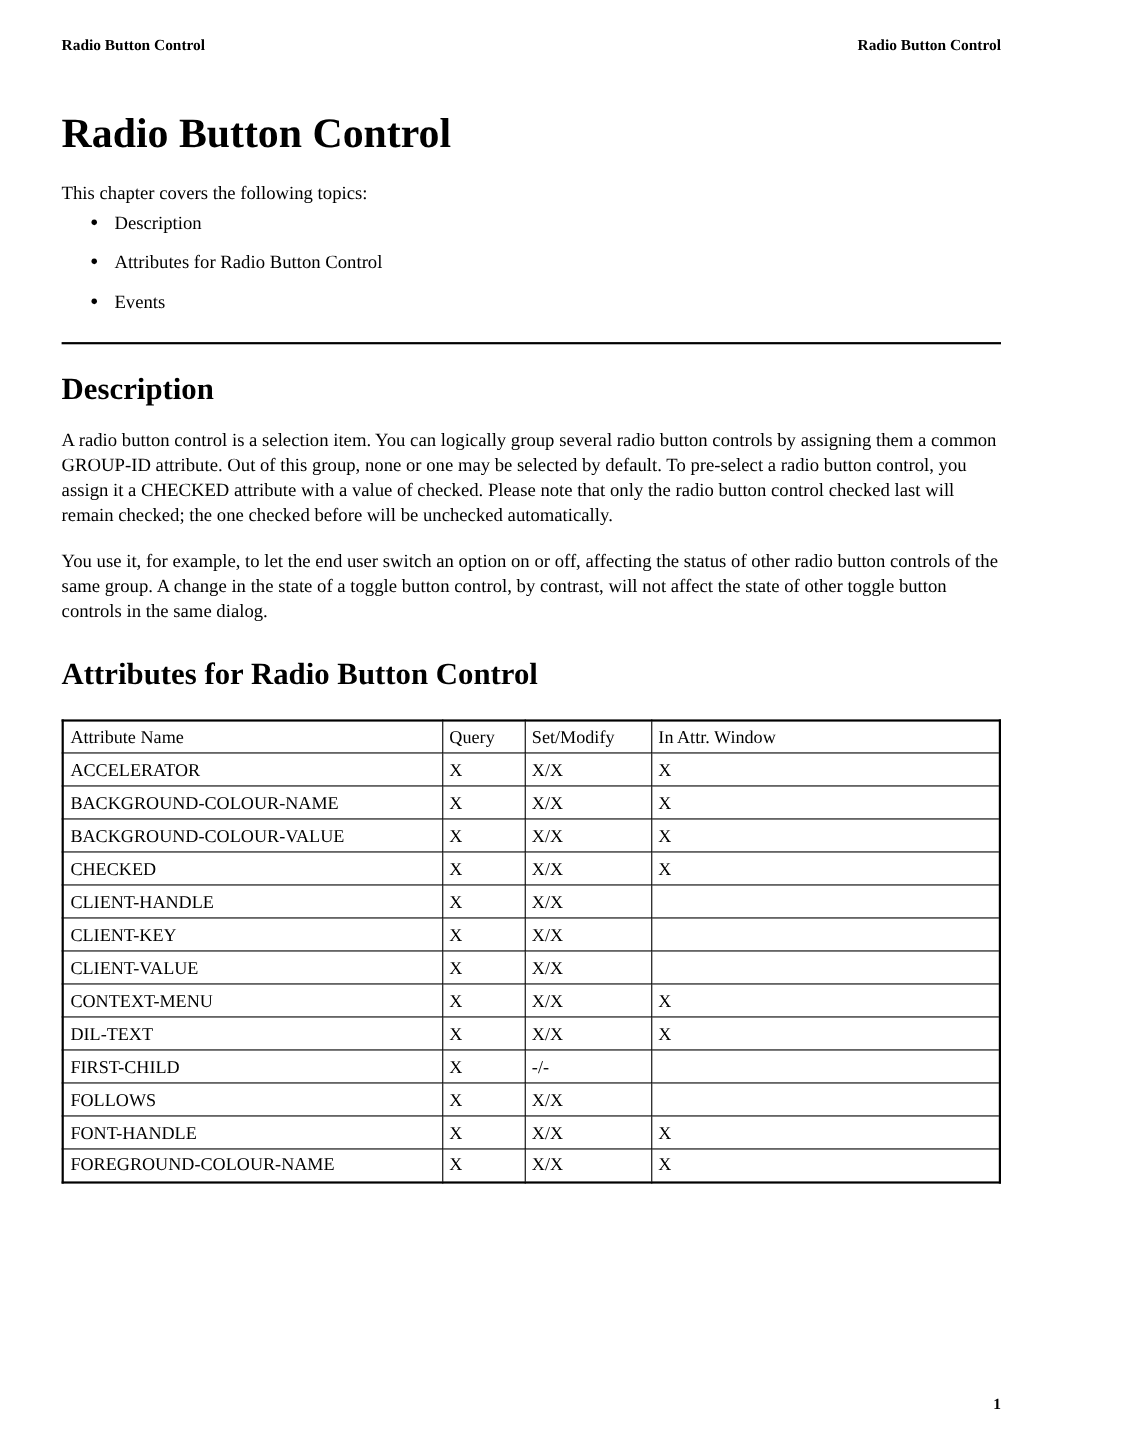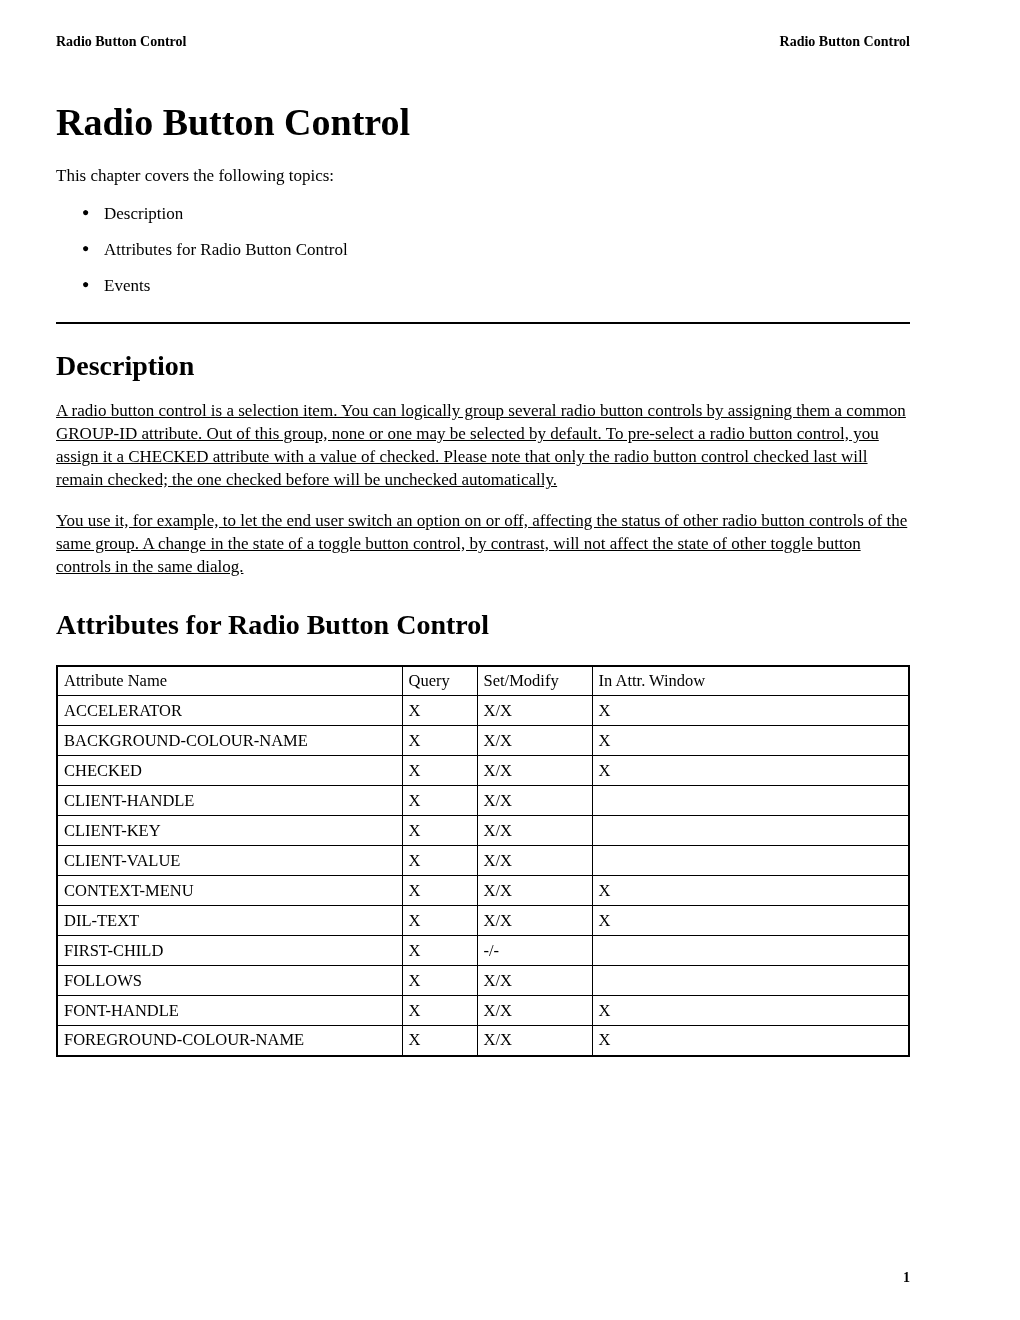--- a/index.html
+++ b/index.html
@@ -25,21 +25,21 @@
       font-weight: bold;
       margin-bottom: 50px;
     }
     .title {
       font-size: 38px;
       font-weight: bold;
       margin-bottom: 22px;
     }
     .intro {
       font-size: 17px;
-      margin-bottom: 18px;
+      margin-bottom: 7px;
     }
     .topics {
       list-style: none;
       padding-left: 26px;
       margin-bottom: 26px;
     }
     .topics li {
       font-size: 17px;
       margin-bottom: 16px;
       position: relative;
@@ -59,21 +59,20 @@
     }
     .section-heading {
       font-size: 28px;
       font-weight: bold;
       margin-bottom: 18px;
     }
     .desc-para {
       font-size: 17px;
       line-height: 1.35;
       margin-bottom: 18px;
-      text-decoration: underline;
     }
     .attrs-heading {
       font-size: 28px;
       font-weight: bold;
       margin-top: 30px;
       margin-bottom: 24px;
     }
     table.attrs {
       width: 100%;
       border-collapse: collapse;
@@ -146,20 +145,26 @@
           <td>X/X</td>
           <td>X</td>
         </tr>
         <tr>
           <td>BACKGROUND-COLOUR-NAME</td>
           <td>X</td>
           <td>X/X</td>
           <td>X</td>
         </tr>
         <tr>
+          <td>BACKGROUND-COLOUR-VALUE</td>
+          <td>X</td>
+          <td>X/X</td>
+          <td>X</td>
+        </tr>
+        <tr>
           <td>CHECKED</td>
           <td>X</td>
           <td>X/X</td>
           <td>X</td>
         </tr>
         <tr>
           <td>CLIENT-HANDLE</td>
           <td>X</td>
           <td>X/X</td>
           <td></td>

